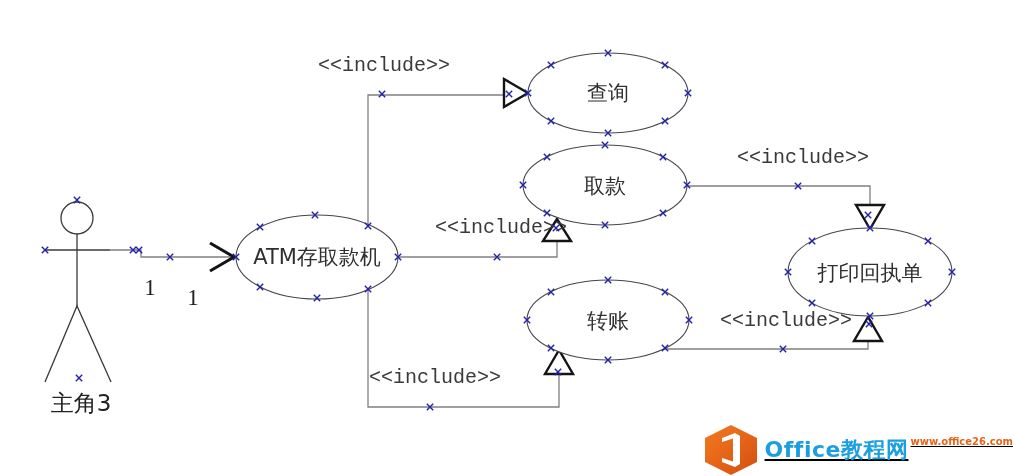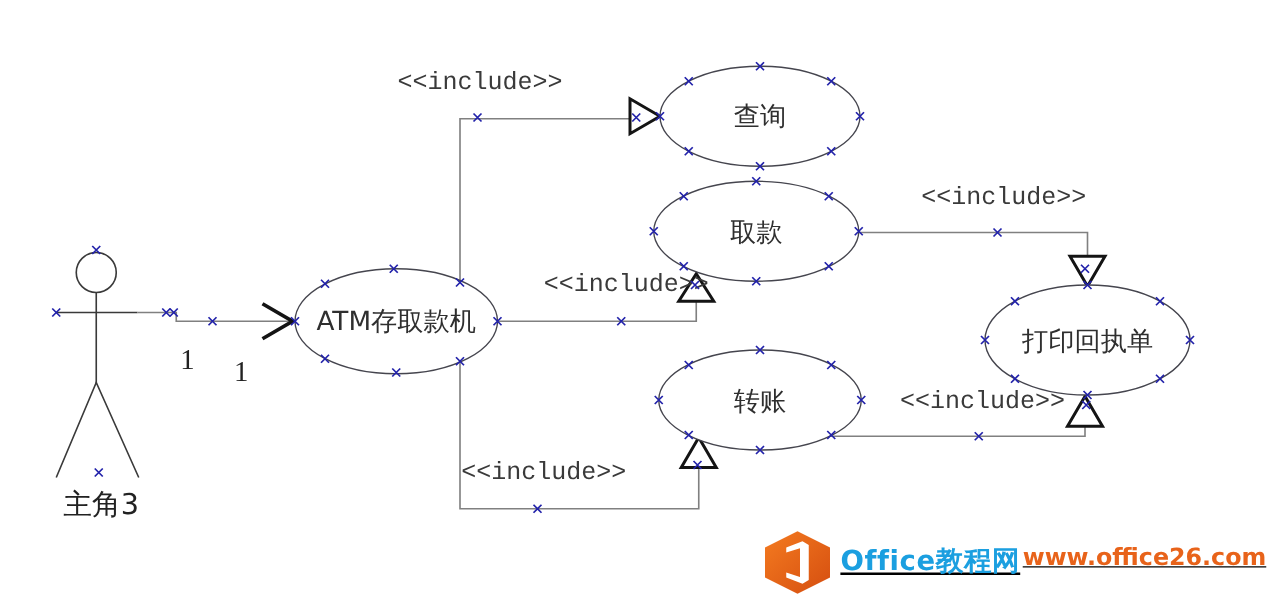--- a/index.html
+++ b/index.html
@@ -14,21 +14,21 @@
   .mult-label{font-family:"Liberation Serif","DejaVu Serif",serif;font-size:23px;fill:#222;}
   .conn{stroke:#808080;stroke-width:1.3;fill:none;}
   .shape{stroke:#45454e;stroke-width:1.1;fill:#ffffff;}
   .actor-line{stroke:#3a3a3a;stroke-width:1.3;fill:none;}
   .tri{fill:#ffffff;stroke:#141414;stroke-width:2.4;stroke-linejoin:miter;}
   .open-arrow{stroke:#141414;stroke-width:3;fill:none;}
   .xh{stroke:#2222aa;stroke-width:1.4;fill:none;}
   .watermark{position:absolute;right:1px;bottom:0;display:flex;align-items:center;gap:5px;}
   .wm-text{display:flex;line-height:1.05;text-decoration:underline;}
   .wm-title{font-size:22px;font-weight:bold;color:#1b9fe0;letter-spacing:0.5px;}
-  .wm-url{font-size:19px;font-weight:bold;color:#e8631a;margin-top:-1px;padding-left:2px;}
+  .wm-url{font-size:10px;font-weight:bold;color:#e8631a;margin-top:-1px;padding-left:2px;}
 </style>
 </head>
 <body>
 
 <div class="screen">
 
   <svg width="1014" height="476" viewBox="0 0 1014 476">
     <defs>
       <g id="xh">
           <path class="xh" d="M-3.2,-3.2 L3.2,3.2 M3.2,-3.2 L-3.2,3.2"></path>

